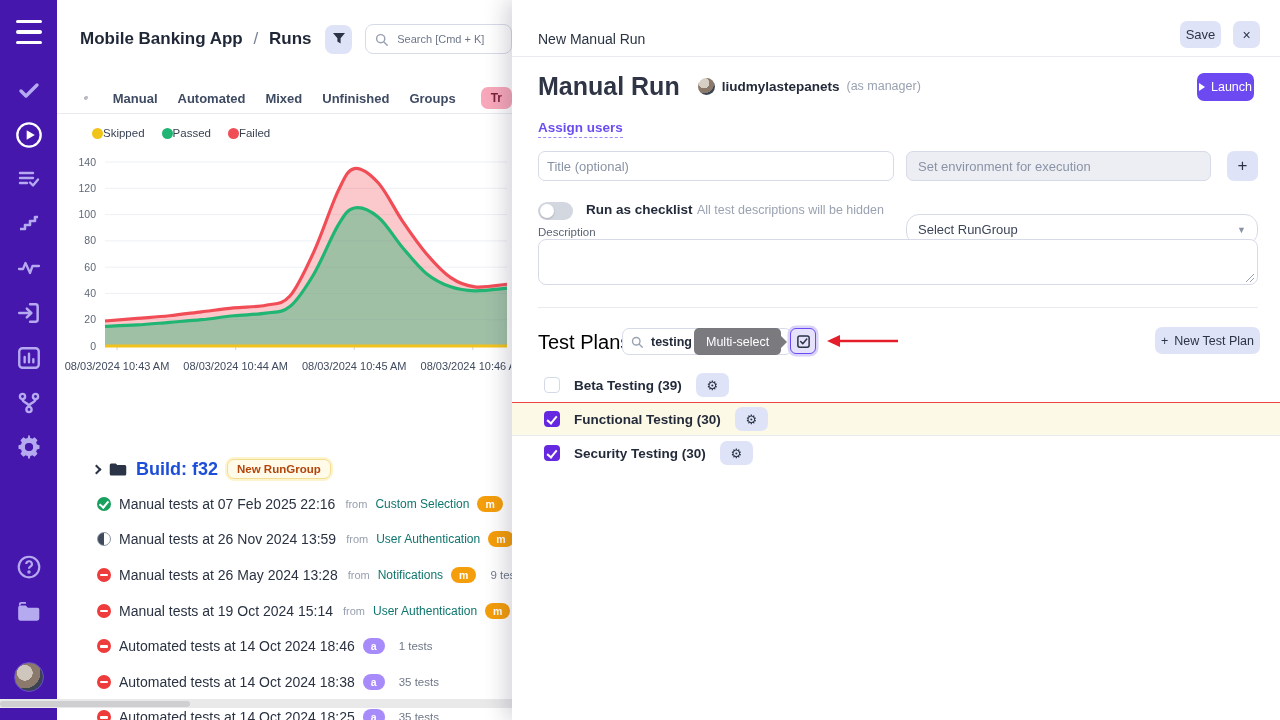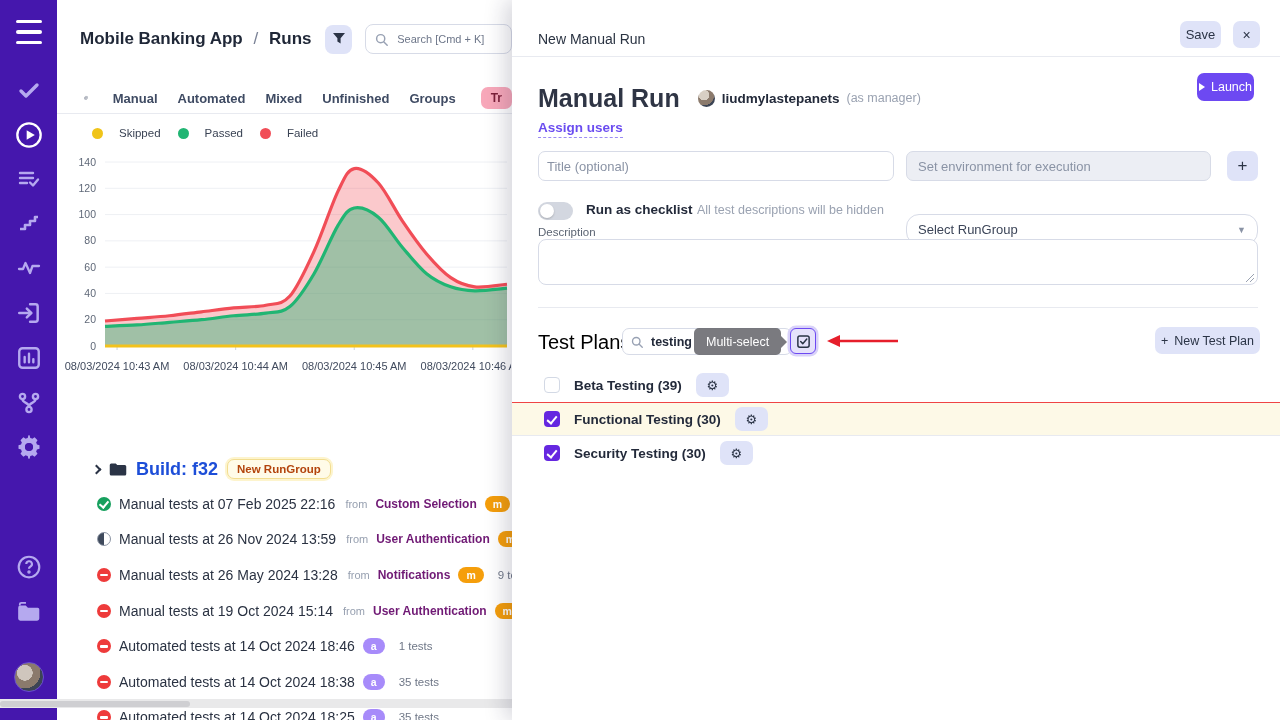--- a/index.html
+++ b/index.html
@@ -21,53 +21,53 @@
   .breadcrumb .sep { color:#7a8296; font-weight:normal; margin:0 6px; }
   .filter-btn { margin-left:14px; width:31px; height:29px; border-radius:8px; background:#dfe3f8; display:flex; align-items:center; justify-content:center; }
   .lp-search { position:relative; margin-left:13px; width:168px; height:30px; border:1px solid #d7dbe7; border-radius:8px; background:#fff; display:flex; align-items:center; padding-left:9px; }
   .lp-search input { border:0; outline:0; background:transparent; font-family:inherit; font-size:11px; color:#0f766e; width:110px; margin-left:7px; }
   .lp-search input::placeholder { color:#6d7689; }
   .tabbar { position:absolute; left:0; top:84px; width:100%; height:28px; display:flex; align-items:center; gap:25px; padding-left:27px; }
   .tab { font-size:13px; font-weight:bold; color:#3f4b63; white-space:nowrap; }
   .trash-badge { background:#f8a8ba; color:#7c1f38; font-size:12px; font-weight:bold; padding:4px 10px; border-radius:7px; }
   .lp-divider { position:absolute; left:0; top:113px; width:100%; height:1px; background:#e8eaf0; }
   .legend { position:absolute; left:35px; top:127px; display:flex; gap:17px; align-items:center; }
-  .legend-item { display:flex; align-items:center; gap:16px; font-size:11.5px; color:#3a4354; }
+  .legend-item { display:flex; align-items:center; gap:0; font-size:11.5px; color:#3a4354; }
   .legend-dot { width:11px; height:11px; border-radius:50%; }
   .chart-wrap { position:absolute; left:2px; top:148px; width:452px; height:252px; }
   
   .runs-wrap { position:absolute; left:0; top:452px; width:100%; height:268px; overflow:hidden; }
   .group-row { height:34px; display:flex; align-items:center; gap:9px; padding-left:36px; }
   .chev { width:7px; height:7px; border-right:2px solid #2b3446; border-bottom:2px solid #2b3446; transform:rotate(-45deg); }
   .group-label { font-size:18px; font-weight:bold; color:#1d4ed8; }
   .group-badge { font-size:11.5px; font-weight:bold; color:#b3440c; background:#fffbe8; border:1px solid #f2dd90; border-radius:7px; padding:3px 9px; box-shadow:0 0 0 2px #fdf4cd; }
   .run-row { height:35.6px; display:flex; align-items:center; gap:8px; padding-left:40px; white-space:nowrap; }
   .st { width:14px; height:14px; border-radius:50%; position:relative; flex:none; }
   .st-passed { background:#17a05e; }
   .st-passed::after { content:""; position:absolute; left:4px; top:2.5px; width:4px; height:7px; border-right:2px solid #fff; border-bottom:2px solid #fff; transform:rotate(40deg); }
   .st-failed { background:#ee3b3b; }
   .st-failed::after { content:""; position:absolute; left:3px; top:6px; width:8px; height:2.5px; background:#fff; border-radius:1px; }
   .st-in_progress { background:linear-gradient(90deg,#3f4a5c 50%, #ffffff 50%); border:1.5px solid #8b93a3; }
   .run-title { font-size:14px; color:#2a3242; }
   .run-from { font-size:11px; color:#97a0b0; margin-left:2px; }
-  .run-source { font-size:12px; font-weight:bold; color:#701a75; }
+  .run-source { font-size:12px; font-weight:normal; color:#0f766e; }
   .badge-m,.badge-a { font-size:10.5px; font-weight:bold; color:#fff; border-radius:9px; padding:2px 8px; }
   .badge-m { background:#f59e0b; }
   .badge-a { background:#a78bfa; }
   .run-count { font-size:11.5px; color:#6f7787; margin-left:6px; }
   .hscrollbar { position:absolute; left:0; top:699px; width:512px; height:9px; background:#e9e9ea; z-index:6; }
   .hscrollbar .thumb { position:absolute; left:0; top:1.5px; height:6px; width:190px; border-radius:3px; background:#cfcfd2; }
   
   .modal { position:absolute; left:512px; top:0; width:768px; height:720px; background:#fff; box-shadow:-7px 0 20px rgba(25,25,60,0.18); z-index:10; }
   .m-header { position:absolute; left:0; top:0; width:100%; height:57px; border-bottom:1px solid #e8eaf0; }
   .m-title { position:absolute; left:26px; top:31px; font-size:14px; color:#2a3342; }
   .btn-soft { background:#dfe3f8; color:#2b3446; border-radius:7px; font-size:13px; display:flex; align-items:center; justify-content:center; }
   .save-btn { position:absolute; left:668px; top:21px; width:41px; height:27px; }
   .mclose-btn { position:absolute; left:721px; top:21px; width:27px; height:27px; font-size:14px; }
-  .run-title-row { position:absolute; left:26px; top:80px; width:716px; height:36px; display:flex; align-items:center; }
+  .run-title-row { position:absolute; left:26px; top:68px; width:716px; height:36px; display:flex; align-items:center; }
   .big-title { font-size:25px; font-weight:bold; color:#2f3545; }
   .avatar-sm { width:17px; height:17px; border-radius:50%; margin-left:18px;
     background:radial-gradient(circle at 35% 30%, #d8cfc4 0 32%, #8b7a6c 33% 62%, #3c4454 63%); }
   .user-name { font-size:13.5px; font-weight:bold; color:#232a3a; margin-left:7px; }
   .user-role { font-size:12.5px; color:#9aa2b1; margin-left:7px; }
   .launch-btn { position:absolute; left:685px; top:73px; width:57px; height:28px; background:#6d49f2; border-radius:7px; color:#fff; font-size:12.5px; display:flex; align-items:center; justify-content:center; gap:6px; }
   .play-tri { width:0; height:0; border-left:6px solid #fff; border-top:4px solid transparent; border-bottom:4px solid transparent; }
   .assign-link { position:absolute; left:26px; top:120px; font-size:13.5px; font-weight:bold; color:#6b4df0; border-bottom:1.5px dashed #9c8cf5; padding-bottom:2px; }
   .inp { border:1px solid #d7dbe7; border-radius:7px; font-family:inherit; font-size:13px; color:#3c4558; padding:0 11px; outline:none; }
   .inp::placeholder { color:#8a93a5; }

